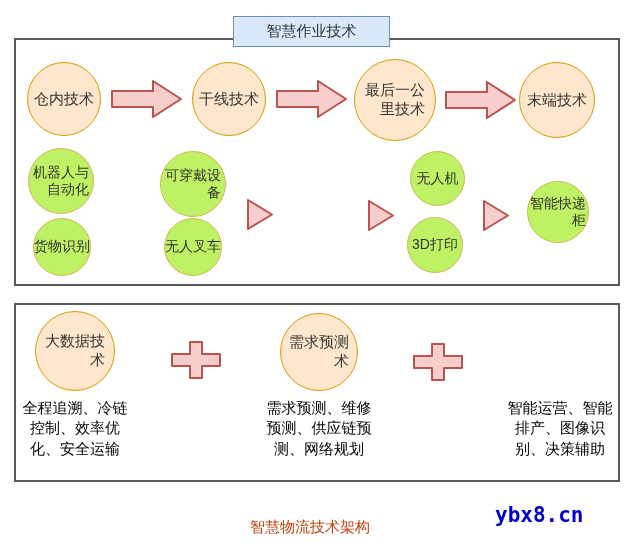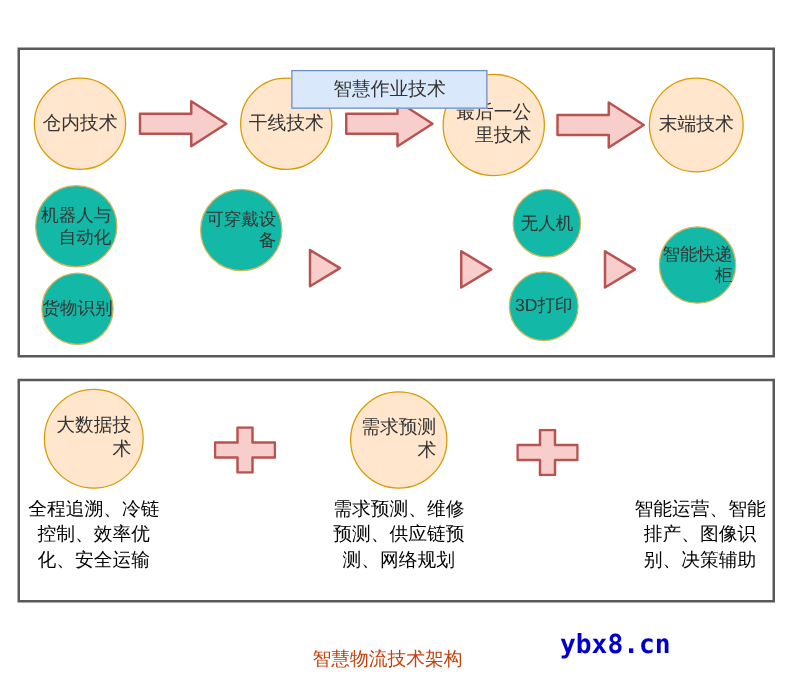--- a/index.html
+++ b/index.html
@@ -9,41 +9,41 @@
     font-family:"Liberation Sans","DejaVu Sans",sans-serif;
     color:#333333;
   }
   .frame {
     position:absolute; border:2px solid #595959; background:transparent;
     box-sizing:border-box;
   }
   .label-box {
     position:absolute; background:#dae8fc; border:1px solid #6c8ebf;
     display:flex; align-items:center; justify-content:center;
-    font-size:15px; color:#333; z-index:5; box-sizing:border-box;margin-top:40px;
+    font-size:15px; color:#333; z-index:5; box-sizing:border-box;
   }
   .circle {
     position:absolute; border-radius:50%;
     display:flex; align-items:center; justify-content:center;
     text-align:right; box-sizing:border-box; z-index:2;
   }
   .circle .lbl { white-space:pre-line; line-height:1.25; }
   .big { background:#ffe6cc; border:1.5px solid #d79b00; font-size:15px; }
-  .small { background:#14b8a6; border:1.5px solid #d6b656; font-size:14px; }
+  .small { background:#bef264; border:1.5px solid #d6b656; font-size:14px; }
   .shape { position:absolute; z-index:1; }
   .apps {
     position:absolute; font-size:15px; line-height:1.35; text-align:center;
     white-space:pre-line; color:#000000;
   }
   .caption {
     position:absolute; font-size:15px; color:#c2410c; text-align:center;
   }
   .watermark {
     position:absolute; font-family:"DejaVu Sans Mono","Liberation Mono",monospace;
-    font-weight:bold; font-size:21px; color:#0000cc;
+    font-weight:bold; font-size:21px; color:#0000cc;margin-left:47px;
   }
 </style>
 </head>
 <body>
 
 <div id="stage">
 
   <div class="frame" style="left:14px;top:38px;width:606px;height:248px"></div>
   <div class="label-box" style="left:233px;top:16px;width:157px;height:31px">
     <span>智慧作业技术</span>
@@ -76,20 +76,23 @@
   <div class="circle small" style="left:28px;top:148px;width:66px;height:66px">
     <span class="lbl">机器人与
 自动化</span>
   </div>
   <div class="circle small" style="left:33px;top:218px;width:58px;height:58px">
     <span class="lbl">货物识别</span>
   </div>
   <div class="circle small" style="left:160px;top:151px;width:66px;height:66px">
     <span class="lbl">可穿戴设
 备</span>
+  </div>
+  <div class="circle small" style="left:164px;top:218px;width:58px;height:58px">
+    <span class="lbl">无人叉车</span>
   </div>
   <div class="circle small" style="left:410px;top:151px;width:55px;height:55px">
     <span class="lbl">无人机</span>
   </div>
   <div class="circle small" style="left:407px;top:217px;width:56px;height:56px">
     <span class="lbl">3D打印</span>
   </div>
   <div class="circle small" style="left:527px;top:181px;width:62px;height:62px">
     <span class="lbl">智能快递
 柜</span>

